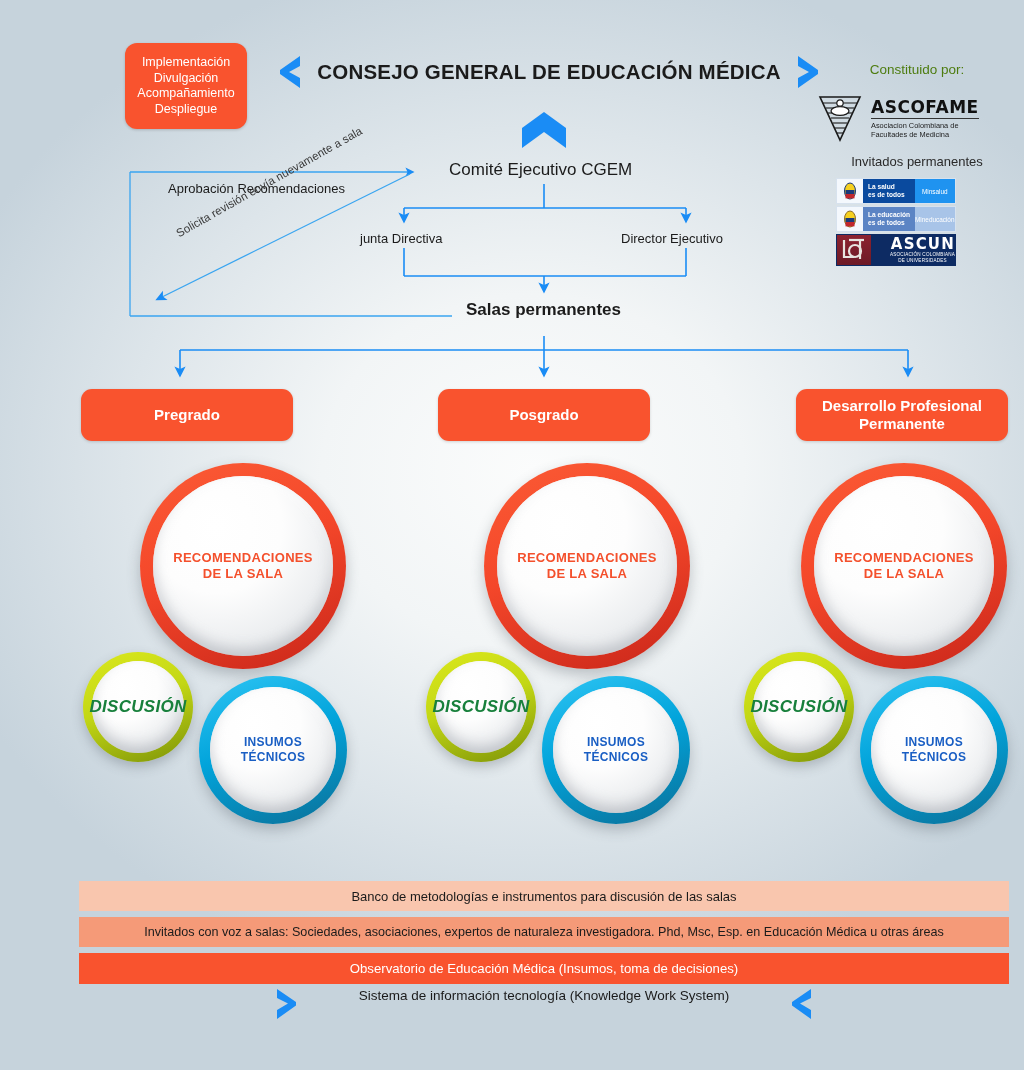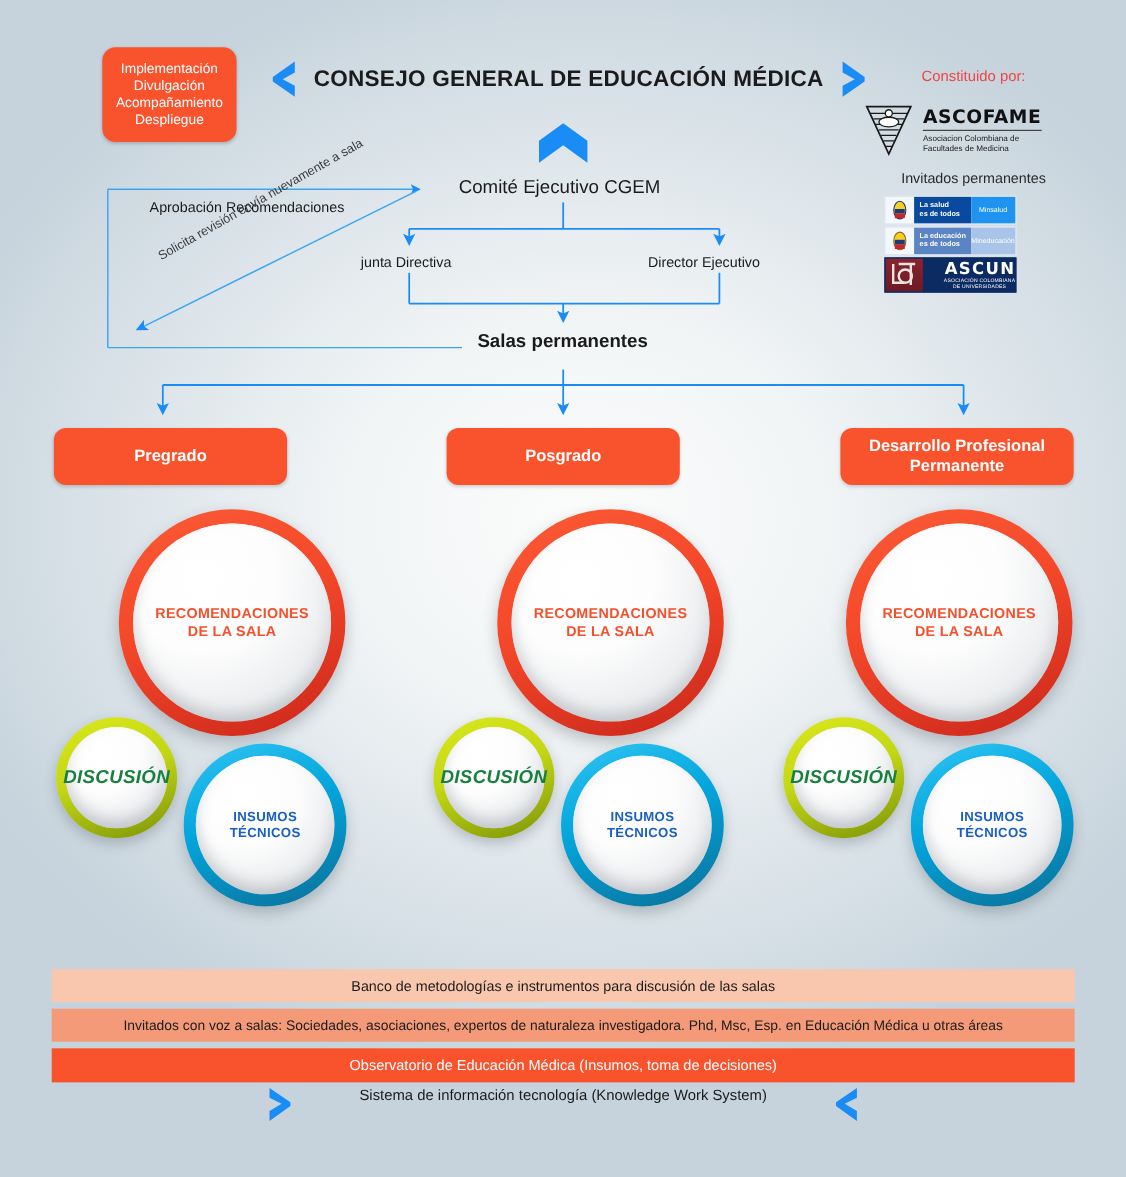--- a/index.html
+++ b/index.html
@@ -3,42 +3,42 @@
 <meta charset="utf-8">
 <style>
   * { box-sizing: border-box; margin:0; padding:0; }
   html,body{ width:1024px; height:1070px; }
   body{
     font-family:"Liberation Sans", sans-serif;
     background:
       radial-gradient(ellipse 620px 520px at 52% 44%, #fbfcfc 0%, #f2f5f6 34%, #dde5ea 66%, #c6d3dc 100%);
     position:relative; overflow:hidden;
   }
-  .stage{ position:absolute; inset:0; }
+  .stage{ position:absolute; inset:0;margin-left:32px; }
   .abs{ position:absolute; }
 
   
   .impl-box{
     left:93px; top:43px; width:122px; height:86px;
     background:#f9532e; border-radius:12px;
     display:flex; flex-direction:column; align-items:center; justify-content:center;
     color:#fff; font-size:12.5px; line-height:15.5px; text-align:center;
     box-shadow:0 1px 3px rgba(0,0,0,.18);
   }
 
   
   .title-row{ left:252px; top:52px; width:530px; height:40px;
     display:flex; align-items:center; justify-content:center; gap:14px; }
   .title-text{ font-size:20.5px; font-weight:bold; color:#1b1b1b; letter-spacing:.2px;
     white-space:nowrap; }
   .chev{ width:26px; height:34px; flex:none; }
 
   
   .const-label{ left:800px; top:62px; width:170px; text-align:center;
-    font-size:13.5px; color:#ef4444; }
+    font-size:13.5px; color:#4d7c0f; }
   .ascofame{ left:786px; top:92px; width:200px; height:52px; display:flex; align-items:center; gap:9px; }
   .asco-mark{ width:44px; height:48px; flex:none; }
   .asco-txt{ display:flex; flex-direction:column; }
   .asco-name{ font-size:17px; font-weight:bold; color:#111; letter-spacing:.5px;
     font-family:"DejaVu Sans", sans-serif; border-bottom:1.2px solid #333; padding-bottom:1px;}
   .asco-sub{ font-size:7.4px; color:#1c1c1c; line-height:9px; margin-top:2px; }
 
   .inv-label{ left:790px; top:154px; width:190px; text-align:center;
     font-size:13px; color:#2a2a2a; }
   .logo-stack{ left:804px; top:178px; width:120px; }

